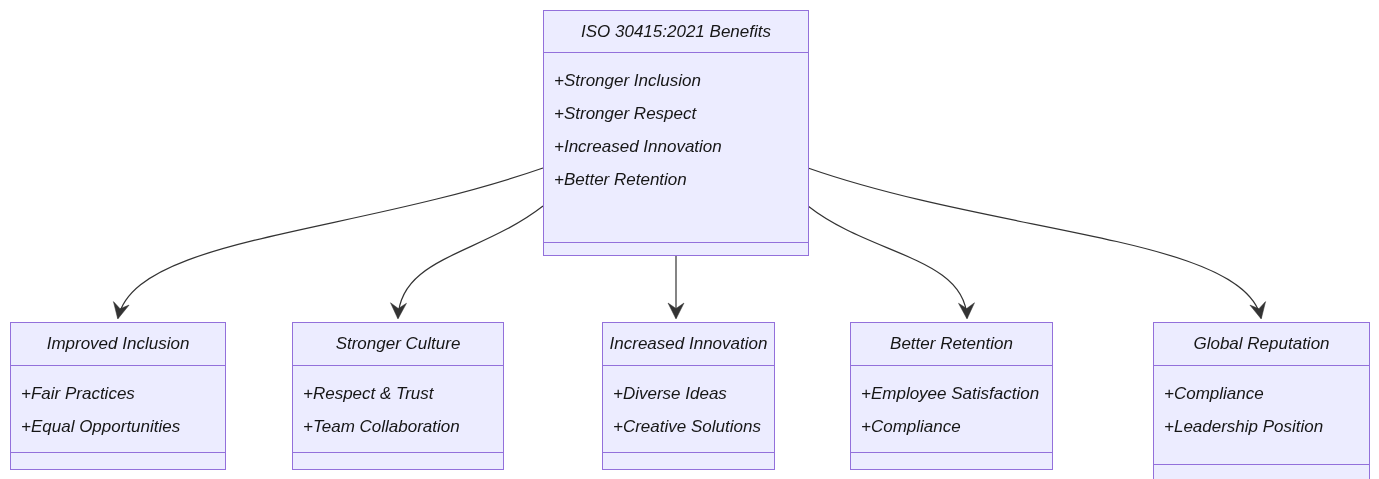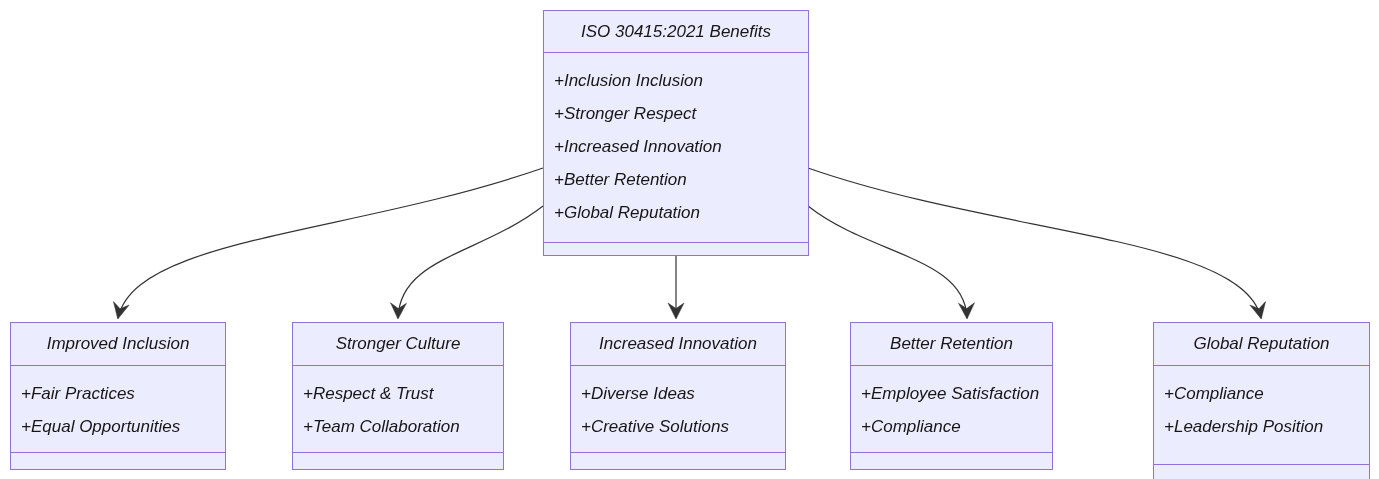--- a/index.html
+++ b/index.html
@@ -74,25 +74,24 @@
     <path d="M543,168 C350,235 136,237 118,318" fill="none" stroke="#333333" stroke-width="1.2" marker-end="url(#arrowV)"></path>
     <path d="M543,206 C480,255 400,257 398,318" fill="none" stroke="#333333" stroke-width="1.2" marker-end="url(#arrowV)"></path>
     <path d="M676,256 L676,318" fill="none" stroke="#333333" stroke-width="1.2" marker-end="url(#arrowV)"></path>
     <path d="M808,206 C870,255 965,257 967,318" fill="none" stroke="#333333" stroke-width="1.2" marker-end="url(#arrowV)"></path>
     <path d="M808,168 C1000,235 1243,237 1261,318" fill="none" stroke="#333333" stroke-width="1.2" marker-end="url(#arrowV)"></path>
   </svg>
 
   <div class="node top-node" style="left:543px; top:10px; width:266px; height:246px;">
     <div class="node-title">ISO 30415:2021 Benefits</div>
     <div class="node-attrs">
-      <div class="attr-row">+Inclusion Inclusion</div>
+      <div class="attr-row">+Stronger Inclusion</div>
       <div class="attr-row">+Stronger Respect</div>
       <div class="attr-row">+Increased Innovation</div>
       <div class="attr-row">+Better Retention</div>
-      <div class="attr-row">+Global Reputation</div>
     </div>
     <div class="node-methods"></div>
   </div>
 
   <div class="node child-node" style="left:10px; top:322px; width:216px; height:148px;">
     <div class="node-title">Improved Inclusion</div>
     <div class="node-attrs">
       <div class="attr-row">+Fair Practices</div>
       <div class="attr-row">+Equal Opportunities</div>
     </div>
@@ -101,21 +100,21 @@
 
   <div class="node child-node" style="left:292px; top:322px; width:212px; height:148px;">
     <div class="node-title">Stronger Culture</div>
     <div class="node-attrs">
       <div class="attr-row">+Respect &amp; Trust</div>
       <div class="attr-row">+Team Collaboration</div>
     </div>
     <div class="node-methods"></div>
   </div>
 
-  <div class="node child-node" style="left:570px; top:322px; width:216px; height:148px;">
+  <div class="node child-node" style="left:602px; top:322px; width:173px; height:148px;">
     <div class="node-title">Increased Innovation</div>
     <div class="node-attrs">
       <div class="attr-row">+Diverse Ideas</div>
       <div class="attr-row">+Creative Solutions</div>
     </div>
     <div class="node-methods"></div>
   </div>
 
   <div class="node child-node" style="left:850px; top:322px; width:203px; height:148px;">
     <div class="node-title">Better Retention</div>

